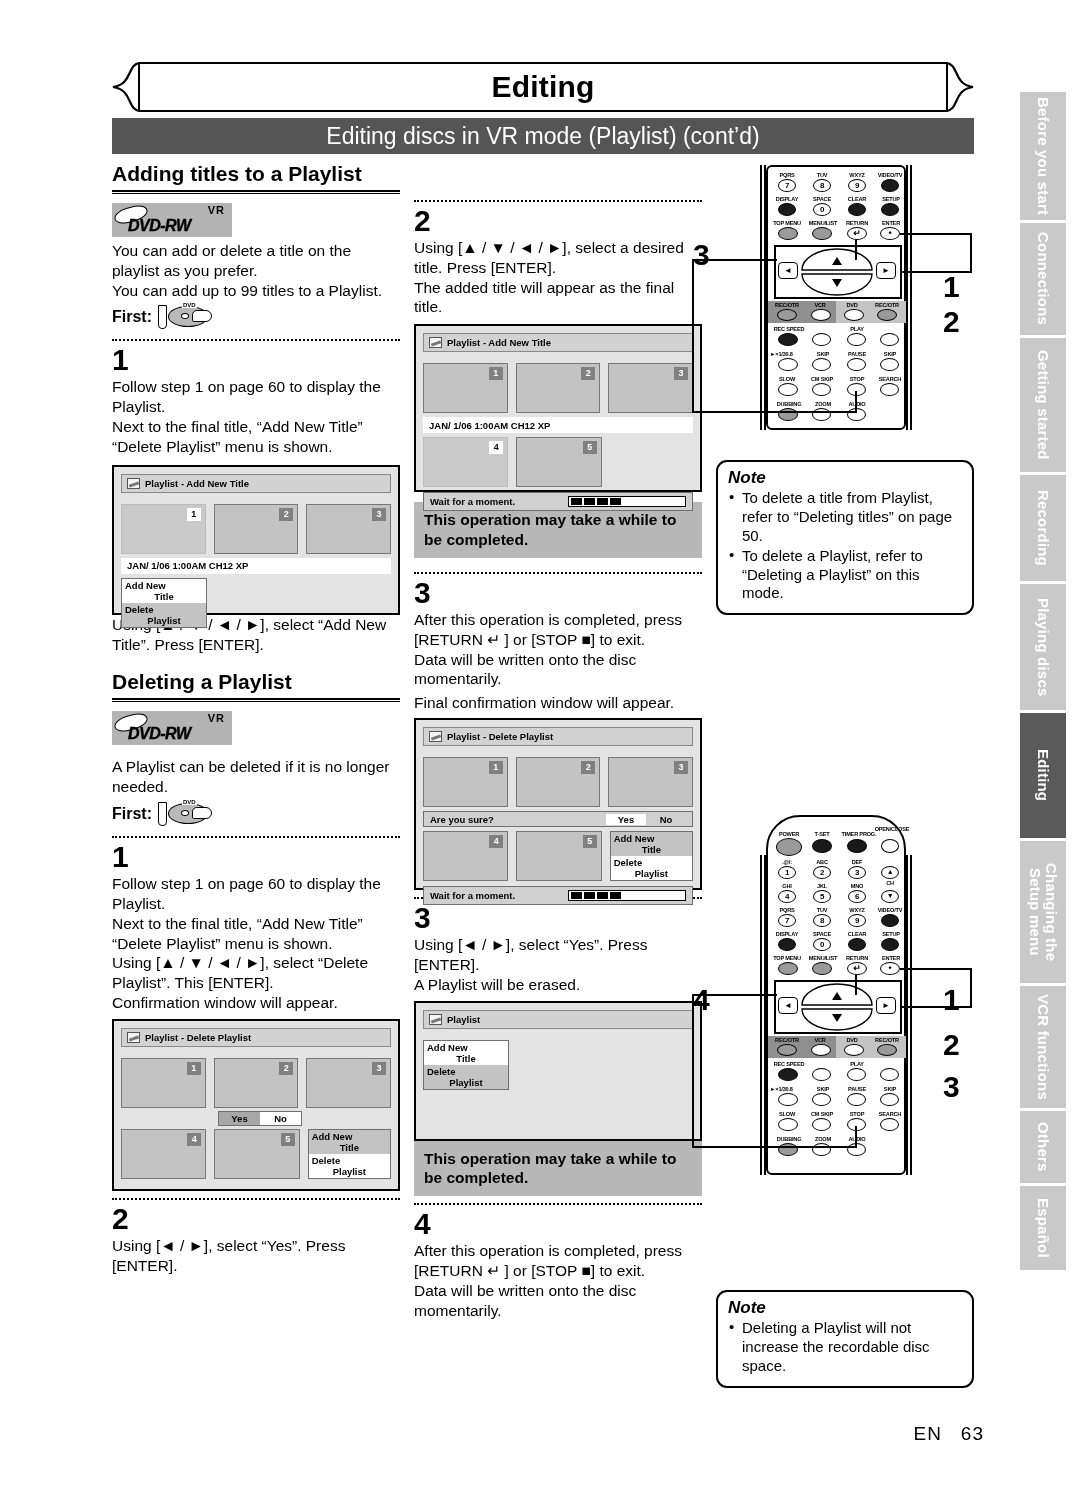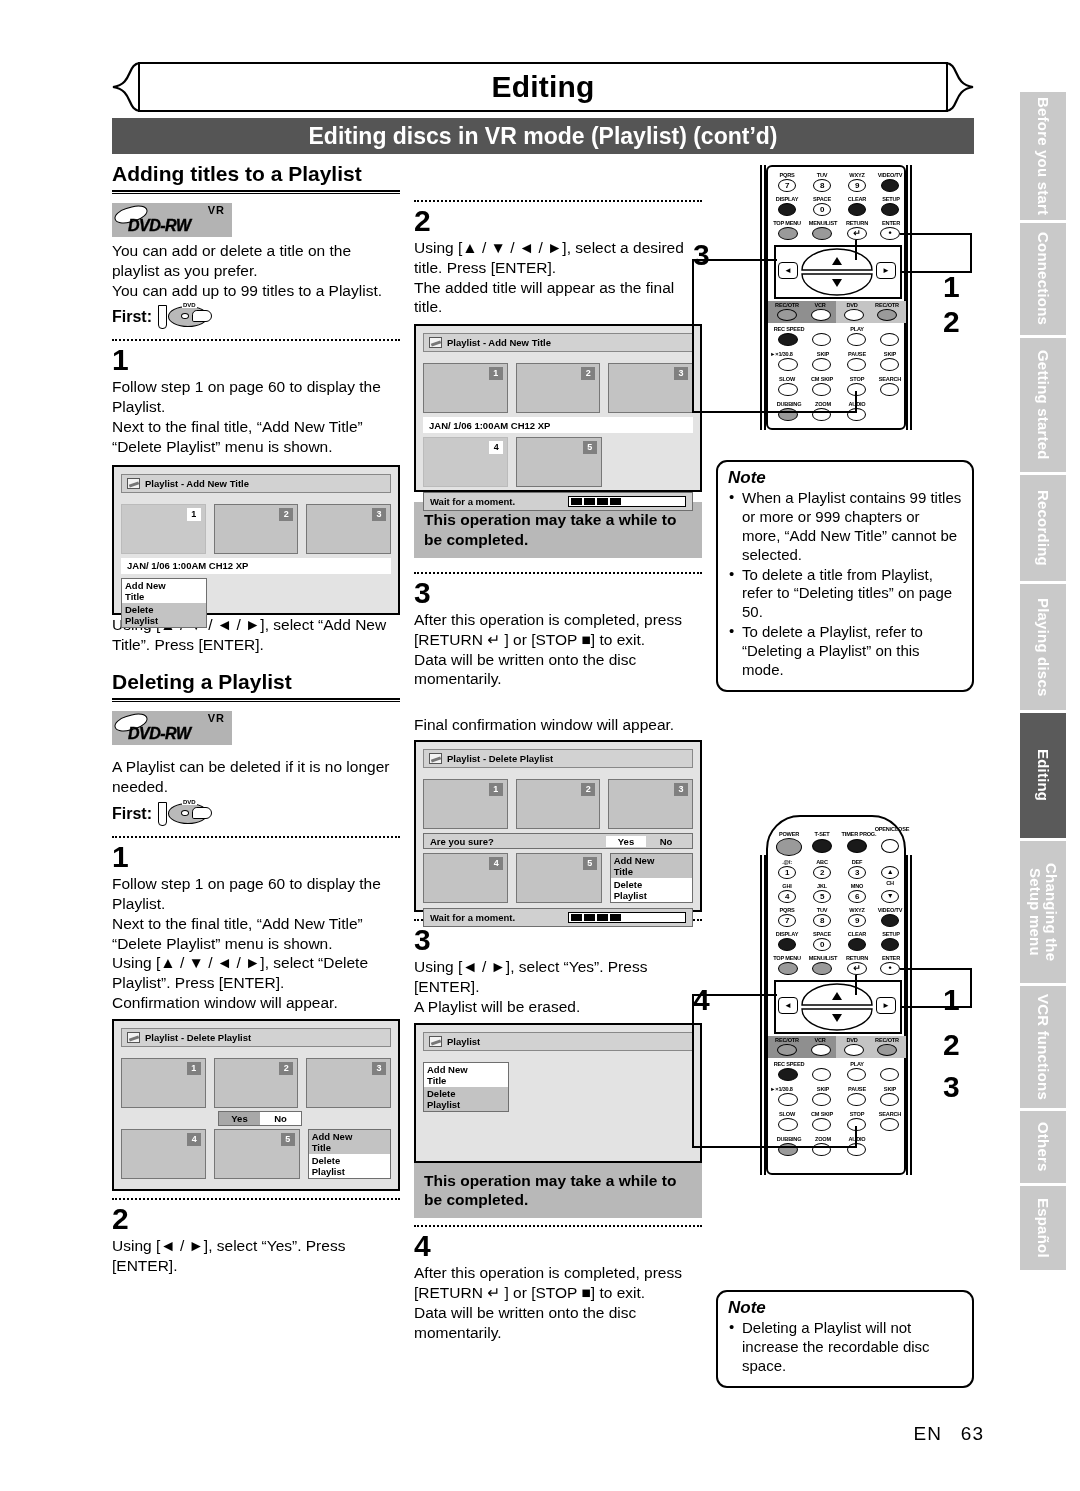--- a/index.html
+++ b/index.html
@@ -28,21 +28,21 @@
   .banner-title{
     font-size:30px; font-weight:bold; letter-spacing:.2px;
   }
   .brace{ position:absolute; top:0; width:30px; height:50px; }
 
   .section-bar{
     position:absolute; left:112px; top:118px; width:862px; height:36px;
     background:#555; color:#fff;
     display:flex; align-items:center; justify-content:center;
   }
-  .section-bar span{ font-size:23px; font-weight:bold; }
+  .section-bar span{ font-size:23px; font-weight:normal; }
 
   
   .col-head{
     font-size:21px; font-weight:bold;
   }
   .dbl-rule{
     border-top:2px solid #000; border-bottom:1px solid #000;
     height:4px; margin-top:4px;
   }
 
@@ -157,21 +157,21 @@
     border:1.4px solid #6f6f6f; background:#a8a8a8; display:flex;
   }
   .yesno-sm span{ flex:1; text-align:center; font-size:9.5px; font-weight:bold; line-height:13px; }
   .yesno-sm .hl{ background:#fff; }
 
   .menu-box{
     width:86px; border:1.6px solid #6f6f6f; background:#c3c3c3;
     padding:0; font-size:9.5px; font-weight:bold;
   }
   .menu-box .mi{ padding:1px 3px; }
-  .menu-box .mi .r{ display:block; text-align:left; }
+  .menu-box .mi .r{ display:block; text-align:center; }
   .menu-box .mi.hl{ background:#fff; }
 
   .waitbar{
     background:#d0d0d0; border:1.4px solid #6f6f6f; height:19px;
     display:flex; align-items:center; padding:0 6px; margin-top:5px;
     font-size:9.5px; font-weight:bold;
   }
   .waitbar .gauge{
     margin-left:auto; width:118px; height:11px; border:1.4px solid #000;
     background:#fff; display:flex; align-items:center; padding-left:2px; gap:2px;
@@ -347,21 +347,21 @@
           <span class="hub"></span>
         <span class="hand"></span>
           <span class="dvdtxt">DVD</span>
       </span>
     </div>
 
     <div class="dotrule"></div>
     <div class="stepnum">1</div>
     <div class="body-txt" style="white-space:pre-line">Follow step 1 on page 60 to display the Playlist.
 Next to the final title, “Add New Title” “Delete Playlist” menu is shown.</div>
-    <div class="bold-txt">Using [▲ / ▼ / ◄ / ►], select “Delete Playlist”. Press [ENTER].</div>
+    <div class="bold-txt">Using [▲ / ▼ / ◄ / ►], select “Delete Playlist”. This [ENTER].</div>
     <div class="body-txt">Confirmation window will appear.</div>
 
     <div class="shot" style="margin-top:6px; height:172px">
       <div class="shot-title">
         <span class="ic"></span>
         <span class="t">Playlist - Delete Playlist</span>
       </div>
       <div class="thumbrow">
         <div class="thumb">
             <span class="num">1</span>
@@ -448,21 +448,21 @@
       </div>
     </div>
 
     <div class="gray-note" style="margin-top:10px">This operation may take a while to be completed.</div>
 
     <div class="dotrule" style="margin-top:14px"></div>
     <div class="stepnum">3</div>
     <div class="bold-txt">After this operation is completed, press [RETURN ↵ ] or [STOP ■] to exit.</div>
     <div class="body-txt">Data will be written onto the disc momentarily.</div>
 
-    <div class="body-txt" style="margin-top:26px">Final confirmation window will appear.</div>
+    <div class="body-txt" style="margin-top:4px">Final confirmation window will appear.</div>
 
     <div class="shot" style="margin-top:5px; height:172px">
       <div class="shot-title">
         <span class="ic"></span>
         <span class="t">Playlist - Delete Playlist</span>
       </div>
       <div class="thumbrow">
         <div class="thumb">
             <span class="num">1</span>
           </div>
@@ -537,21 +537,20 @@
 
     <div class="dotrule"></div>
     <div class="stepnum">4</div>
     <div class="bold-txt">After this operation is completed, press [RETURN ↵ ] or [STOP ■] to exit.</div>
     <div class="body-txt">Data will be written onto the disc momentarily.</div>
   </div>
 
   <div class="note-box" style="position:absolute; left:716px; top:460px; width:258px;">
     <div class="nt">Note</div>
     <ul>
-      <li>When a Playlist contains 99 titles or more or 999 chapters or more, “Add New Title” cannot be selected.</li>
       <li>To delete a title from Playlist, refer to “Deleting titles” on page 50.</li>
       <li>To delete a Playlist, refer to “Deleting a Playlist” on this mode.</li>
     </ul>
   </div>
 
   <div class="note-box" style="position:absolute; left:716px; top:1290px; width:258px;">
     <div class="nt">Note</div>
     <ul>
       <li>Deleting a Playlist will not increase the recordable disc space.</li>
     </ul>

